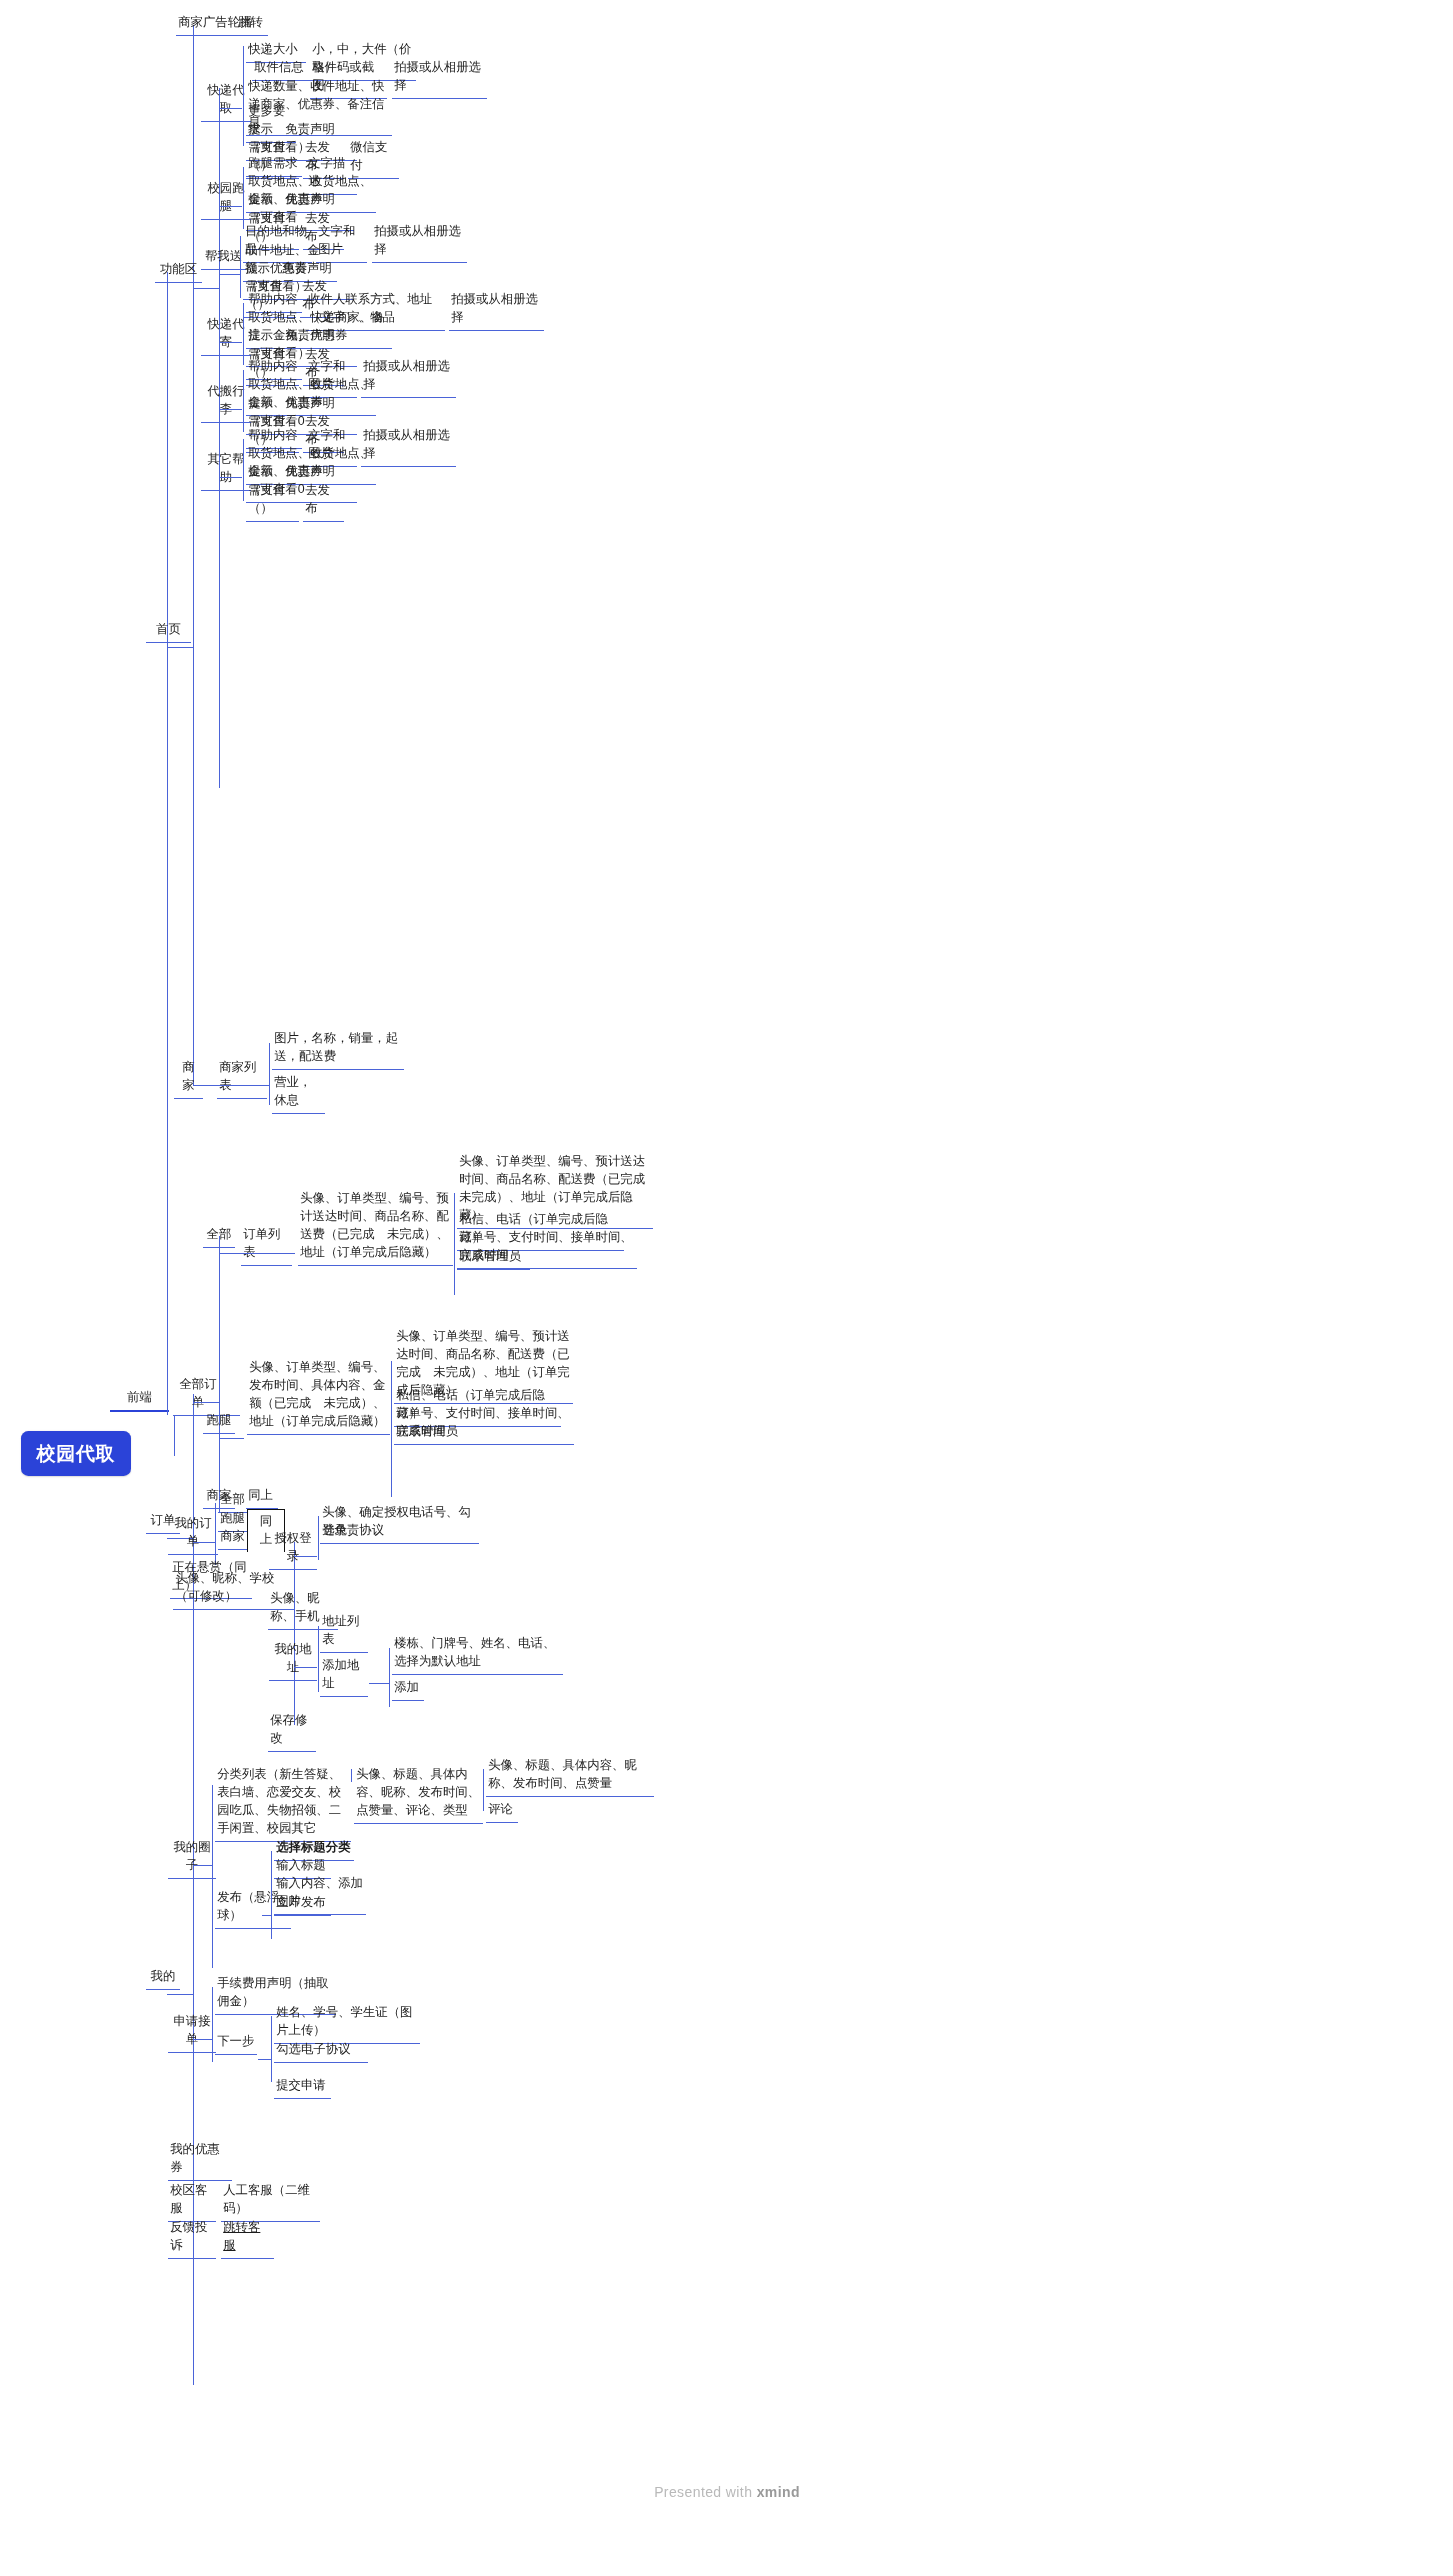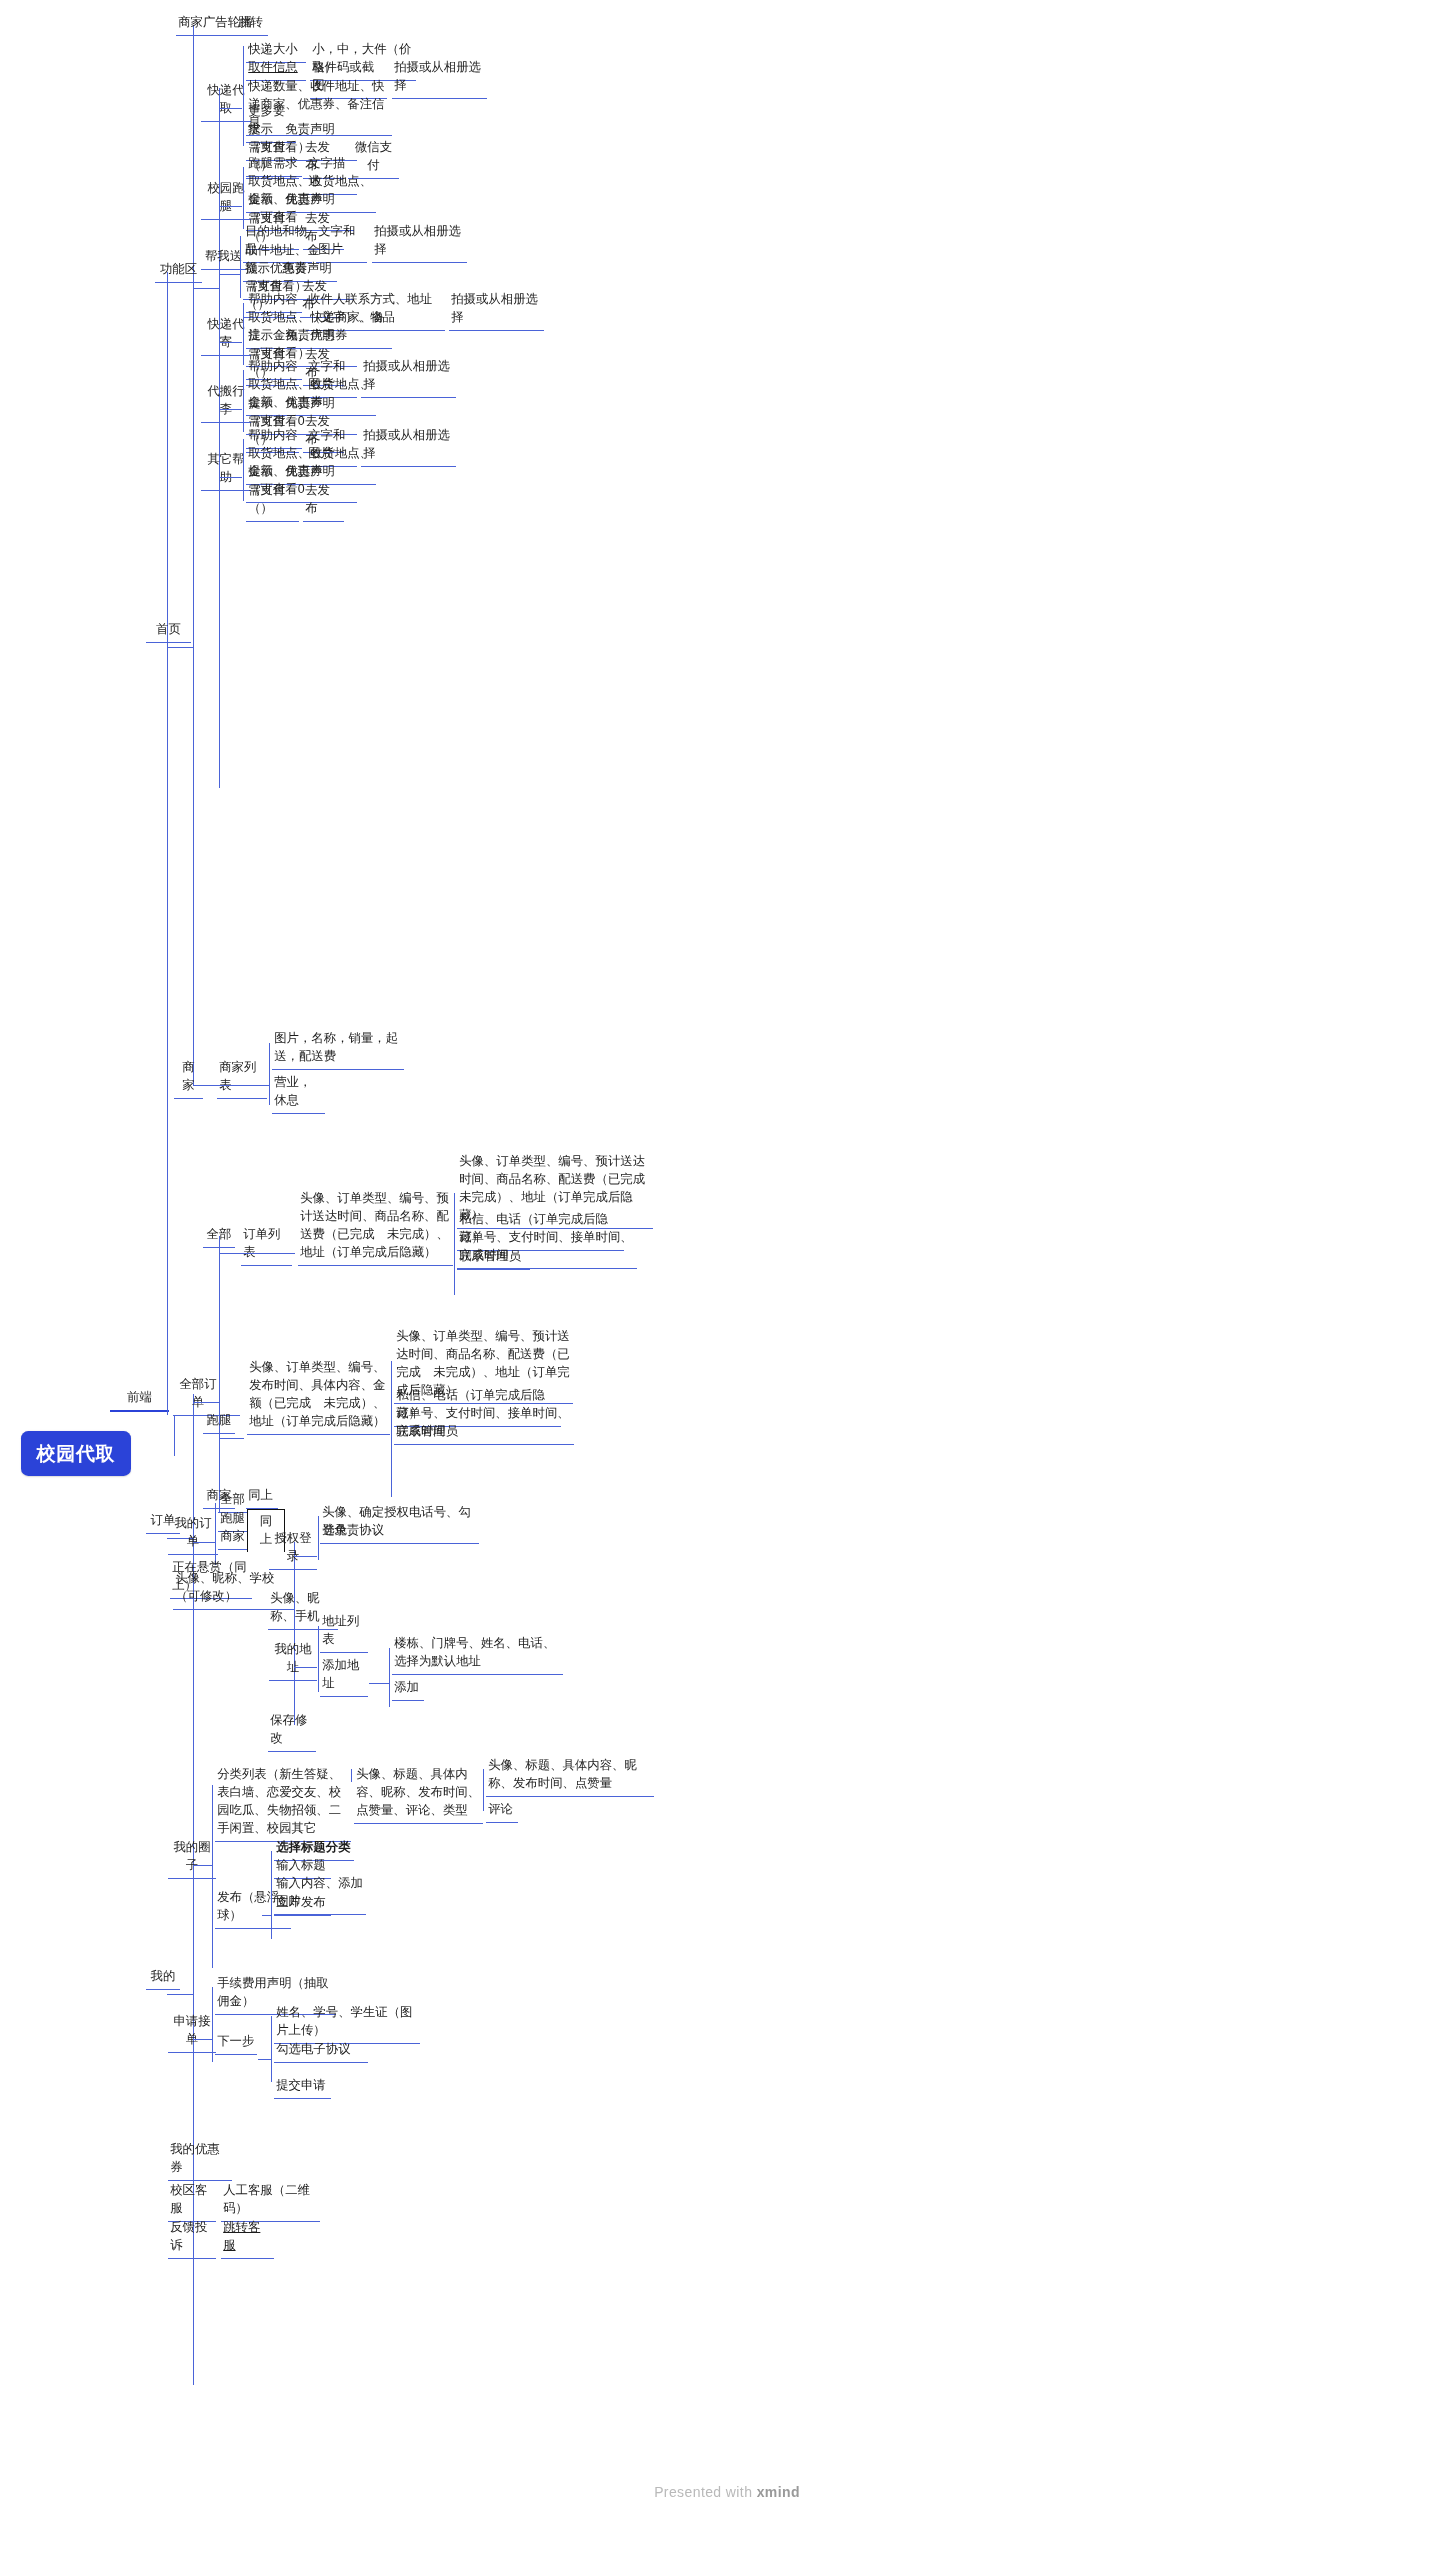--- a/index.html
+++ b/index.html
@@ -95,31 +95,31 @@
   <div class="ln lnv" style="left:219px; top:88px; height:372px;"></div>
   <div class="ln lnv" style="left:219px; top:459px; height:329px;"></div>
 
   <div class="node" style="left:201px; top:81px; width:50px; text-align:center;">快递代取</div>
   <div class="ln lnh" style="left:219px; top:108px; width:23.4px;"></div>
   <div class="ln lnv" style="left:243px; top:46px; height:100px;"></div>
 
   <div class="node" style="left:246px; top:40px; width:60px;">快递大小</div>
   <div class="node" style="left:310px; top:40px; width:106px;">小，中，大件（价格）</div>
 
-  <div class="node" style="left:246px; top:58px; width:60px;text-decoration:underline;">取件信息</div>
+  <div class="node" style="left:252px; top:58px; width:60px;">取件信息</div>
   <div class="node" style="left:310px; top:58px; width:77px;">取件码或截图</div>
   <div class="node" style="left:392px; top:58px; width:95px;">拍摄或从相册选择</div>
 
   <div class="node" style="left:246px; top:77px; width:146px;">快递数量、收件地址、快递商家、优惠券、备注信息</div>
 
   <div class="node" style="left:246px; top:102px; width:50px;">更多要求</div>
   <div class="node" style="left:246px; top:120px; width:111px;">提示　免责声明（可查看）</div>
   <div class="node" style="left:246px; top:138px; width:53px;">需支付（）</div>
   <div class="node" style="left:303px; top:138px; width:41px;">去发布</div>
-  <div class="node" style="left:348px; top:138px; width:51px;text-align:center;">微信支付</div>
+  <div class="node" style="left:348px; top:138px; width:51px;">微信支付</div>
 
   <div class="node" style="left:201px; top:179px; width:50px; text-align:center;">校园跑腿</div>
   <div class="ln lnh" style="left:219px; top:206px; width:23.4px;"></div>
   <div class="ln lnv" style="left:243px; top:167px; height:62px;"></div>
 
   <div class="node" style="left:246px; top:154px; width:56px;">跑腿需求</div>
   <div class="node" style="left:306px; top:154px; width:51px;">文字描述</div>
   <div class="node" style="left:246px; top:172px; width:130px;">取货地点、收货地点、金额、优惠券</div>
   <div class="node" style="left:246px; top:190px; width:108px;">提示　免责声明（可查看</div>
   <div class="node" style="left:246px; top:209px; width:53px;">需支付（）</div>

